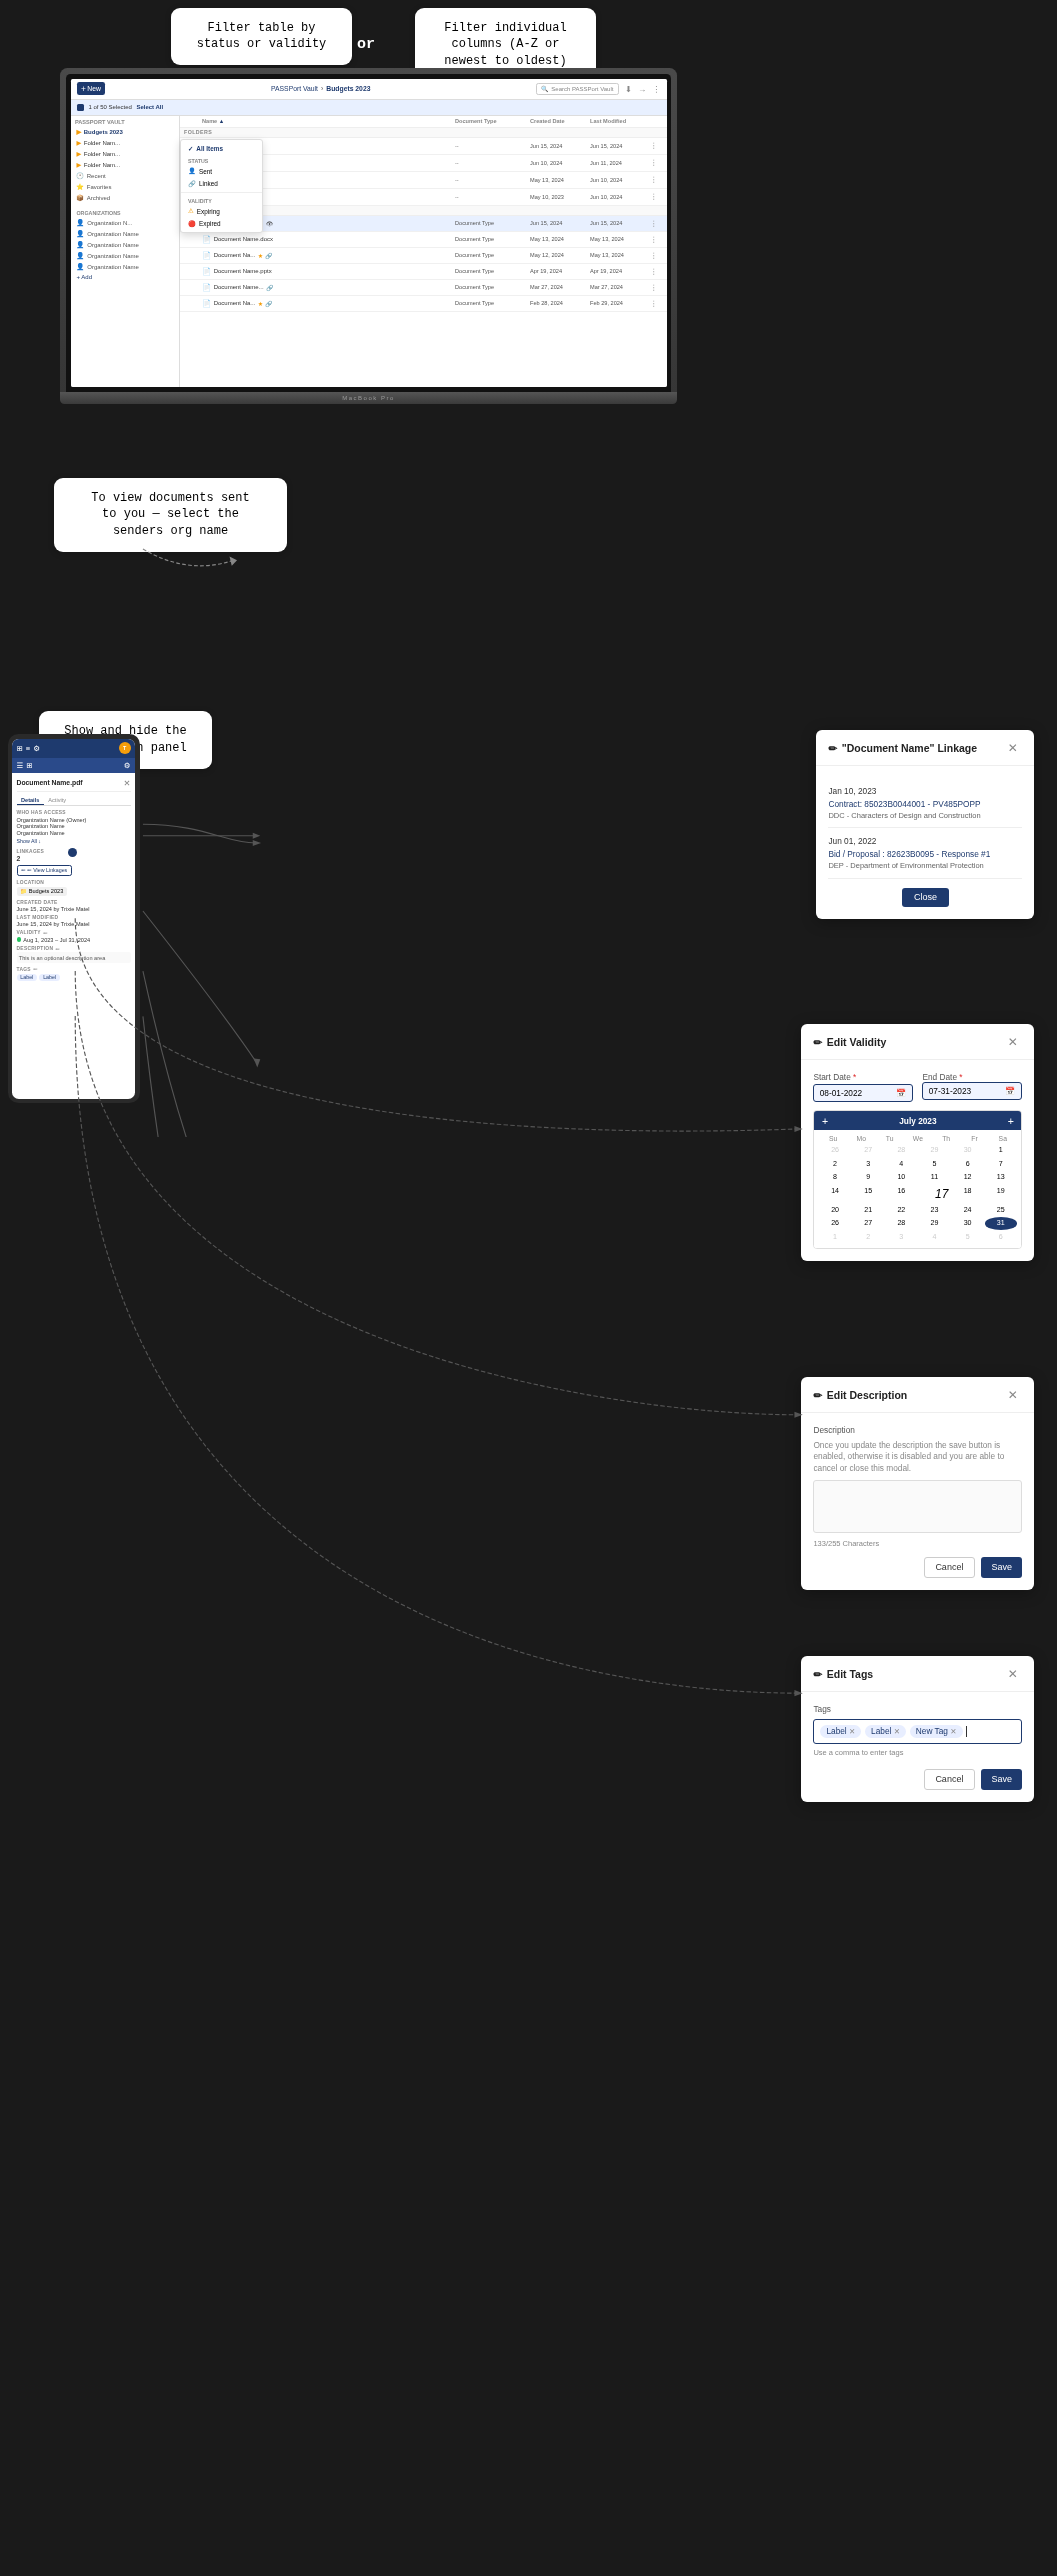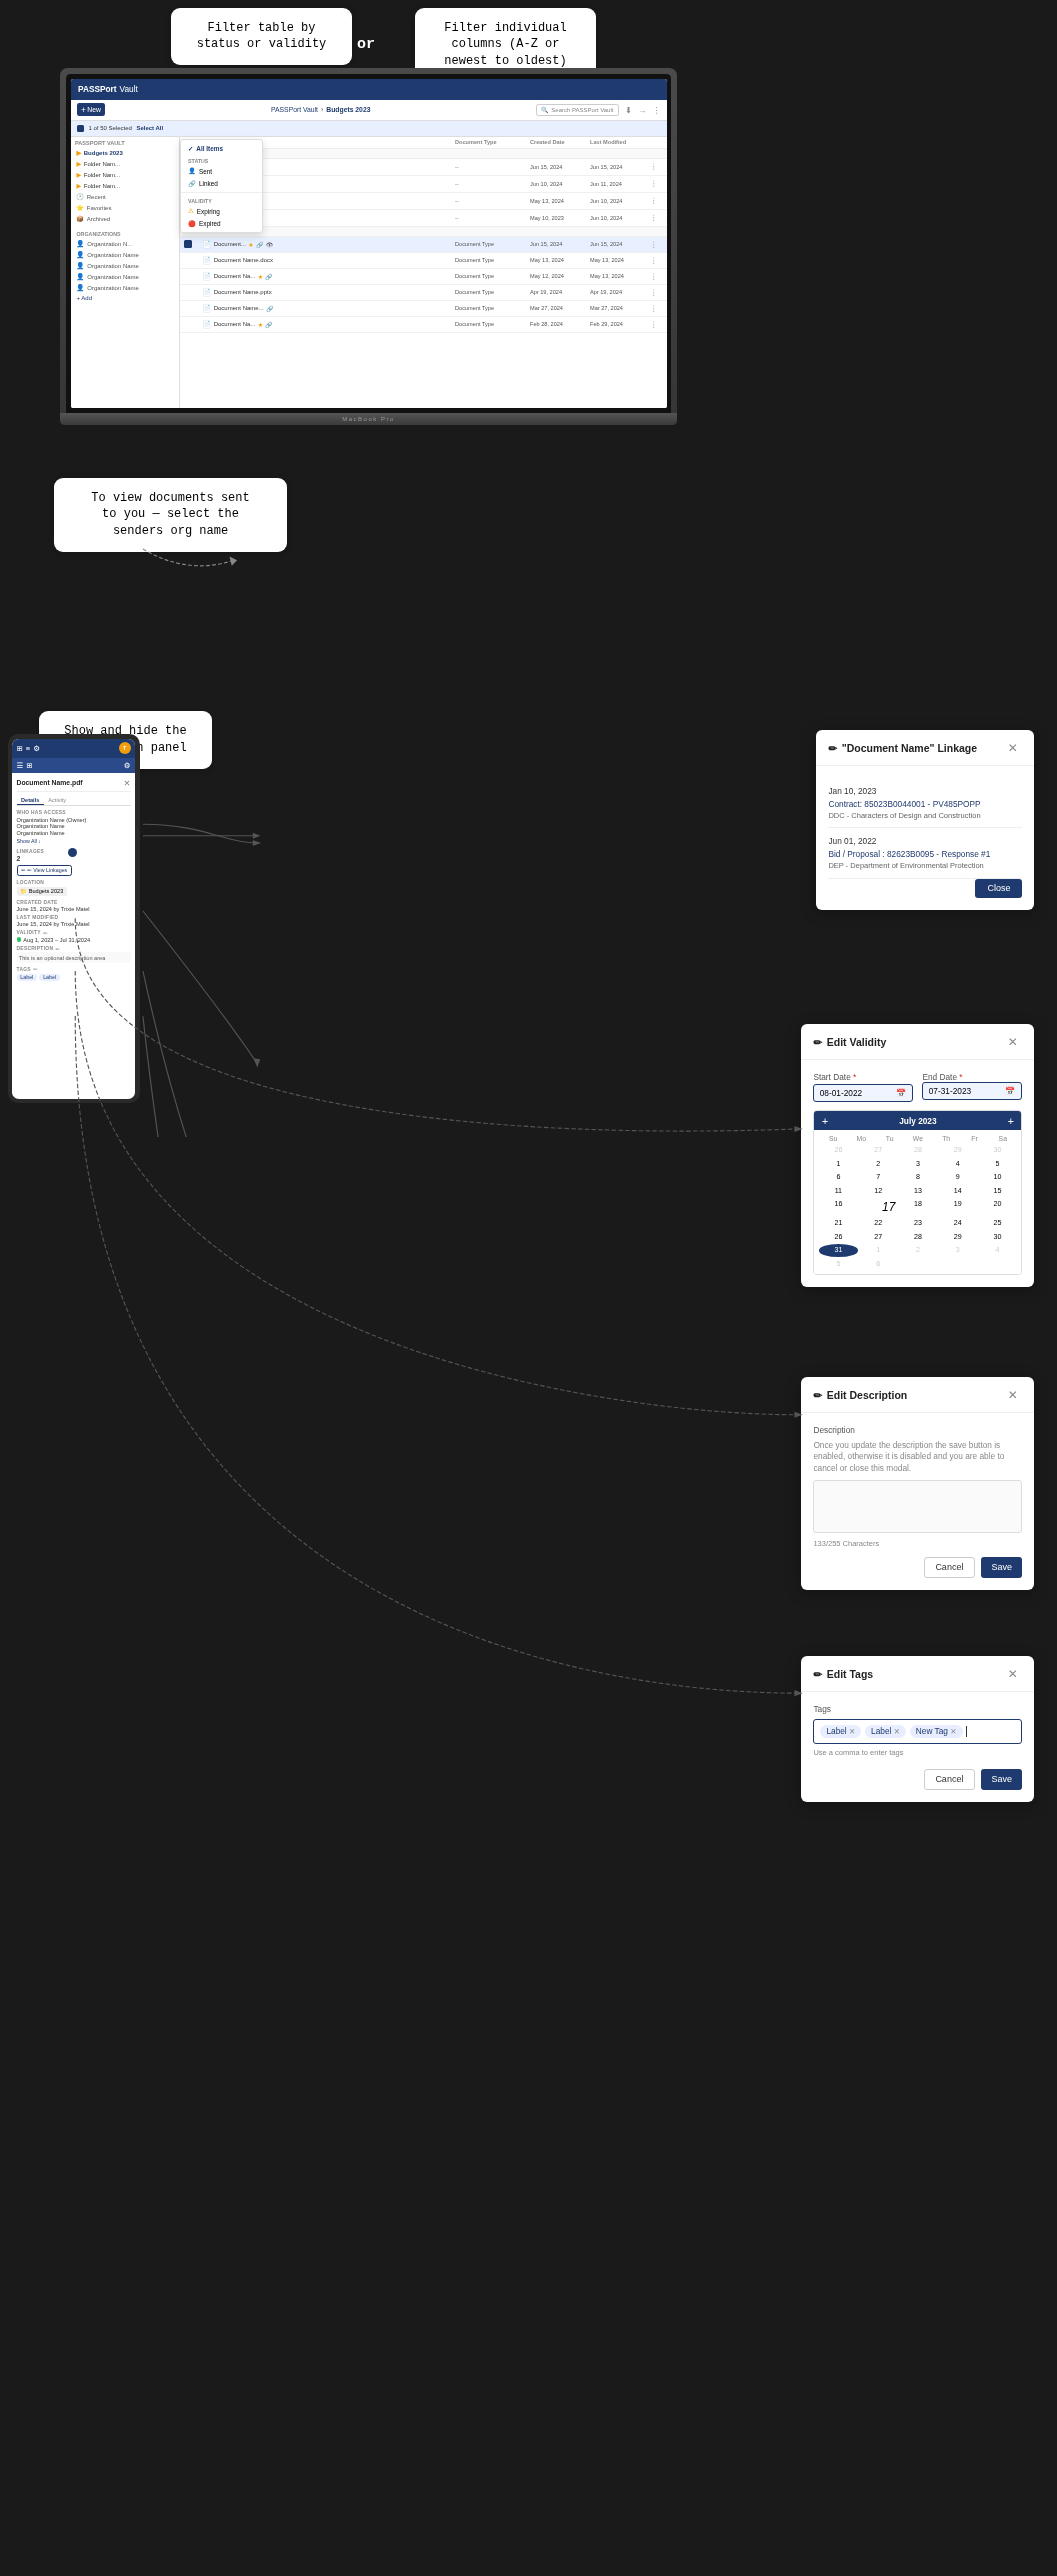--- a/index.html
+++ b/index.html
@@ -123,24 +123,20 @@
   <div style="position:absolute; top:90px; left:433px; width:0.8px; height:56px; border-left:1.5px dashed #777;"></div>
   <div style="position:absolute; top:90px; left:497px; width:0.8px; height:56px; border-left:1.5px dashed #777;"></div>
 
   <div style="position:absolute; top:68px; left:60px; width:617px;">
 
     <div style="background:linear-gradient(to bottom, #4a4a4a, #363636); border-radius:7.5px 7.5px 0 0; padding:6px 6px 0 6px;">
       <div style="background:#111; border-radius:4.5px 4.5px 0 0; padding:4.5px;">
 
         <div style="background:white; border-radius:2.3px; overflow:hidden; position:relative;">
 
-          <div style="background:#1e3a6e; color:white; padding:3.8px 7.5px; display:flex; align-items:center; gap:3px; height:21px;">
-            <span style="font-size:8.3px; font-weight:800;">PASSPort</span>
-            <span style="font-size:8.3px; font-weight:400;">Vault</span>
-          </div>
 
           <div style="background:white; border-bottom:0.8px solid #ddd; padding:2.3px 6px; display:flex; align-items:center; gap:6px; height:21px;">
             <button style="background:#1e3a6e; color:white; border:none; border-radius:2.3px; padding:1.5px 4.5px; font-size:6.8px; cursor:pointer; display:flex; align-items:center; gap:1.5px;">
               <span style="font-size:8.3px;">+</span>
               <span>New</span>
             </button>
             <div style="flex:1; display:flex; align-items:center; justify-content:center; gap:3px; font-size:6.8px; color:#555;">
               <span style="color:#1e3a6e;">PASSPort Vault</span>
               <span>›</span>
               <span style="font-weight:600; color:#1e3a6e;">Budgets 2023</span>
@@ -546,21 +542,21 @@
       <div class="linkage-entry">
         <div class="linkage-date">Jan 10, 2023</div>
         <div class="linkage-link">Contract: 85023B0044001 - PV485POPP</div>
         <div class="linkage-org">DDC - Characters of Design and Construction</div>
       </div>
       <div class="linkage-entry">
         <div class="linkage-date">Jun 01, 2022</div>
         <div class="linkage-link">Bid / Proposal : 82623B0095 - Response #1</div>
         <div class="linkage-org">DEP - Department of Environmental Protection</div>
       </div>
-      <div style="display:flex; justify-content:flex-end; margin-top:0;">
+      <div style="display:flex; justify-content:center; margin-top:9px;">
         <button style="background:#1e3a6e; color:white; border:none; border-radius:3px; padding:4.5px 12px; font-size:9px; cursor:pointer;">Close</button>
       </div>
     </div>
   </div>
 
   <div style="position:absolute; top:339px; right:22.6px; width:233px;" class="modal-panel">
     <div class="modal-header">
       <div class="modal-title">
         <span>✏</span>
         <span>Edit Validity</span>
@@ -600,21 +596,21 @@
         <div style="padding:4.5px; background:white;">
           <div style="display:grid; grid-template-columns:repeat(7,1fr); font-size:6.8px; color:#888; text-align:center; margin-bottom:2.3px;">
             <span>Su</span>
               <span>Mo</span>
               <span>Tu</span>
               <span>We</span>
               <span>Th</span>
               <span>Fr</span>
               <span>Sa</span>
           </div>
-          <div style="display:grid; grid-template-columns:repeat(5,1fr); gap:0.8px;">
+          <div style="display:grid; grid-template-columns:repeat(6,1fr); gap:0.8px;">
             <span style="text-align:center; font-size:7.1px; padding:2.3px; color:#ccc;">26</span>
             <span style="text-align:center; font-size:7.1px; padding:2.3px; color:#ccc;">27</span>
             <span style="text-align:center; font-size:7.1px; padding:2.3px; color:#ccc;">28</span>
             <span style="text-align:center; font-size:7.1px; padding:2.3px; color:#ccc;">29</span>
             <span style="text-align:center; font-size:7.1px; padding:2.3px; color:#ccc;">30</span>
             <span style="text-align:center; font-size:7.1px; padding:2.3px;">1</span>
             <span style="text-align:center; font-size:7.1px; padding:2.3px;">2</span>
 
             <span style="text-align:center; font-size:7.1px; padding:2.3px;">3</span>
             <span style="text-align:center; font-size:7.1px; padding:2.3px;">4</span>

